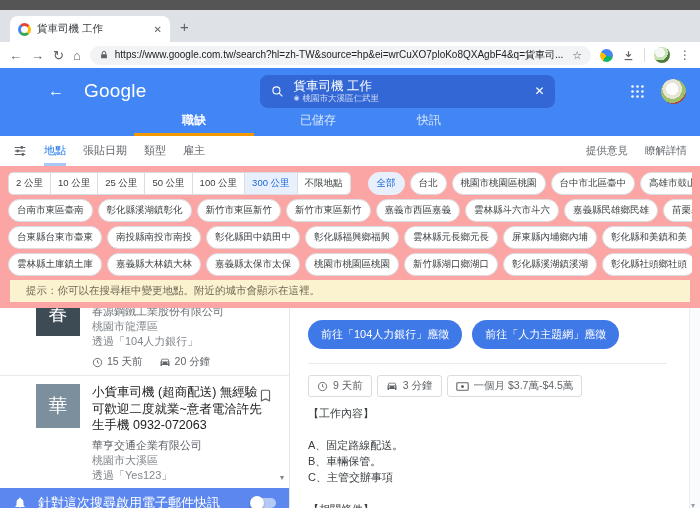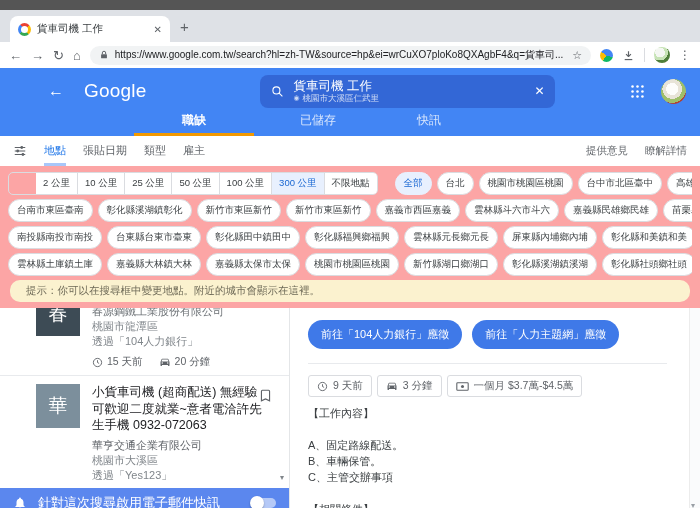--- a/index.html
+++ b/index.html
@@ -55,32 +55,32 @@
   .filterbar { height:30px; background:#fff; display:flex; align-items:center; padding:0 13px; gap:17px; }
   .tune { flex:0 0 14px; }
   .fitem { font-size:11px; color:#5f6368; height:30px; line-height:29px; border-bottom:3px solid transparent; }
   .fitem.active { color:#1a73e8; border-bottom-color:#a8c7fa; }
   .fspacer { flex:1; }
   .flink { font-size:10.5px; color:#5f6368; }
 
   
   .chips { height:114px; padding:6px 8px 0; overflow:hidden; }
   .chip-row { display:flex; align-items:center; gap:5px; margin-bottom:4px; white-space:nowrap; overflow:hidden; }
-  .segmented { display:flex; border:1px solid #dadce0; border-radius:5px; overflow:hidden; flex:0 0 auto;padding-left:27px; }
+  .segmented { display:flex; border:1px solid #dadce0; border-radius:5px; overflow:hidden; flex:0 0 auto; }
   .seg { font-size:9.5px; color:#3c4043; background:#fff; border:none; border-left:1px solid #dadce0;
          padding:4px 7px; white-space:nowrap; }
   .seg:first-child { border-left:none; }
   .seg.sel { background:#e8f0fe; color:#1967d2; }
   .pill { font-size:9.5px; color:#3c4043; background:#fff; border:1px solid #dadce0; border-radius:12px;
           padding:4px 8px; white-space:nowrap; flex:0 0 auto; }
   .pill.sel { background:#e8f0fe; border-color:#e8f0fe; color:#1967d2; }
   .pill.ml { margin-left:12px; }
 
   
-  .tipbar { height:22px; margin:0 10px 6px; background:#fbf2cf; border-radius:10px;
+  .tipbar { height:22px; margin:0 10px 6px; background:#fbf2cf; border-radius:0;
             display:flex; align-items:center; padding:0 16px; }
   .tip-text { font-size:10.5px; color:#6f6b58; white-space:nowrap; overflow:hidden; }
 
   
   .content { display:flex; height:210px; }
   .leftcol { width:290px; border-right:1px solid #e4e6e8; position:relative; overflow:hidden; background:#fff; }
   .rightcol { flex:1; position:relative; overflow:hidden; background:#fff; border-bottom:3px solid #4d7de8; }
 
   .jcard { display:flex; gap:12px; padding:0 14px 6px 36px; }
   .jcard1 { margin-top:-16px; }
@@ -244,22 +244,22 @@
       <button class="pill">台南市東區臺南</button>
       <button class="pill">彰化縣溪湖鎮彰化</button>
       <button class="pill">新竹市東區新竹</button>
       <button class="pill">新竹市東區新竹</button>
       <button class="pill">嘉義市西區嘉義</button>
       <button class="pill">雲林縣斗六市斗六</button>
       <button class="pill">嘉義縣民雄鄉民雄</button>
       <button class="pill">苗栗縣竹南鎮</button>
     </div>
     <div class="chip-row">
+      <button class="pill">台東縣台東市臺東</button>
       <button class="pill">南投縣南投市南投</button>
-      <button class="pill">台東縣台東市臺東</button>
       <button class="pill">彰化縣田中鎮田中</button>
       <button class="pill">彰化縣福興鄉福興</button>
       <button class="pill">雲林縣元長鄉元長</button>
       <button class="pill">屏東縣內埔鄉內埔</button>
       <button class="pill">彰化縣和美鎮和美</button>
     </div>
     <div class="chip-row">
       <button class="pill">雲林縣土庫鎮土庫</button>
       <button class="pill">嘉義縣大林鎮大林</button>
       <button class="pill">嘉義縣太保市太保</button>

